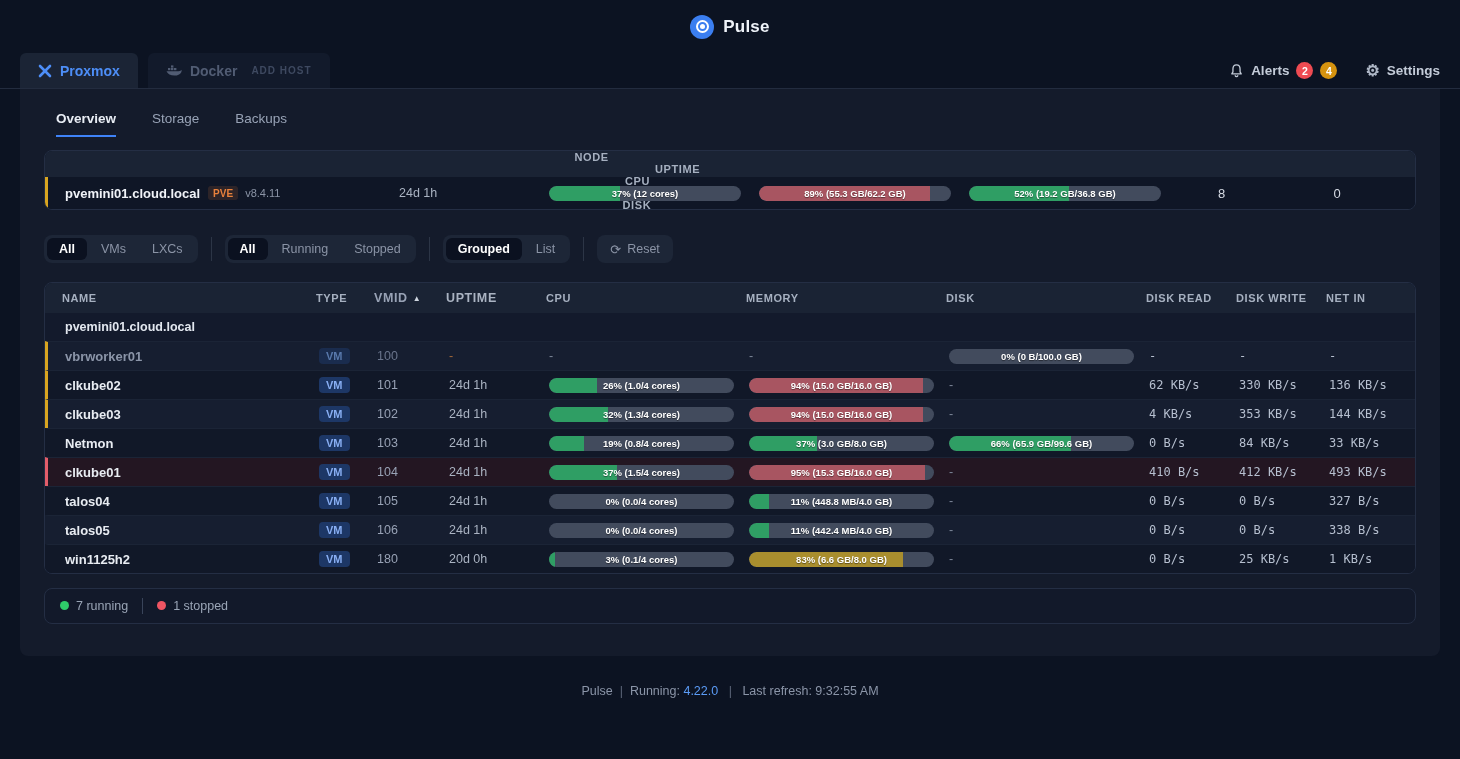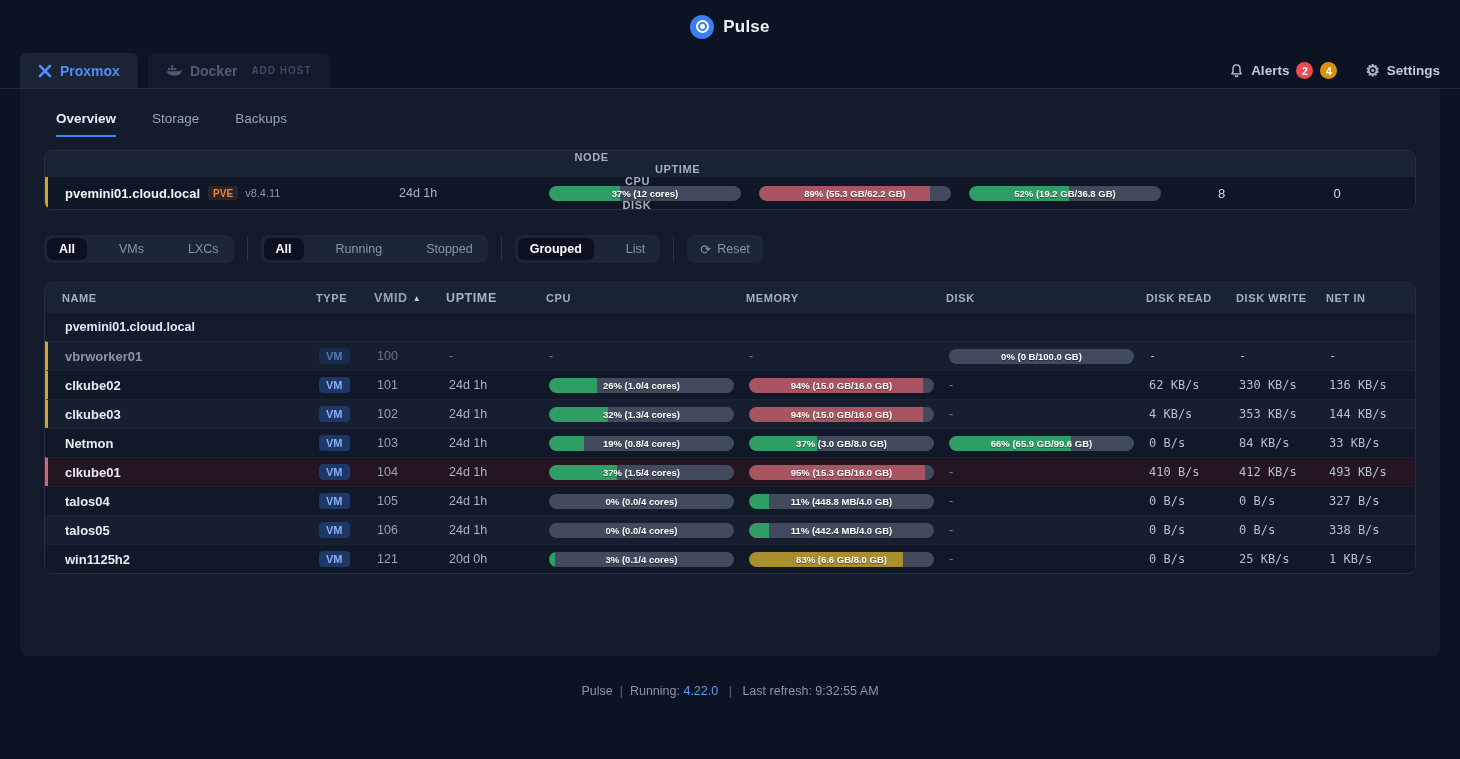--- a/index.html
+++ b/index.html
@@ -75,21 +75,21 @@
   .node-version { margin-left:7px; font-size:11px; color:#8b94a6; }
   .uptime-txt { font-size:12.5px; color:#aab3c2; }
   .count-txt { font-size:13px; color:#d6dbe4; }
 
   
   .filter-row { display:flex; align-items:center; gap:13px; margin-bottom:19px; }
   .search-box { display:flex; align-items:center; width:804px; height:34px; background:#0e1526; border:1px solid #2b3548; border-radius:8px; padding:0 11px; gap:9px; }
   .search-box input { flex:1; background:transparent; border:none; outline:none; color:#cbd2de; font-size:13px; font-family:inherit; }
   .search-box input::placeholder { color:#6b7689; }
   .mini-icon { display:flex; align-items:center; cursor:pointer; }
-  .seg-group { display:flex; background:#1d2637; border-radius:8px; padding:3px; gap:20px; }
+  .seg-group { display:flex; background:#1d2637; border-radius:8px; padding:3px; gap:2px; }
   .seg { font-size:12.5px; color:#8b94a6; padding:4px 12px; border-radius:6px; cursor:pointer; white-space:nowrap; }
   .seg.active { background:#0b1120; color:#fff; font-weight:bold; }
   .vdiv { width:1px; height:24px; background:#2c3546; }
   .reset-btn { display:flex; align-items:center; gap:6px; background:#1d2637; border:none; color:#8b94a6; font-size:12.5px; padding:7px 13px; border-radius:8px; cursor:pointer; font-family:inherit; }
   .reset-glyph { font-size:13px; line-height:1; }
 
   
   .guest-table .thead { height:30px; }
   .group-row { display:flex; align-items:center; height:28px; background:#131a2c; padding-left:20px; font-size:12.5px; font-weight:bold; color:#e2e7ef; }
   .guest-row { display:flex; align-items:center; height:29px; border-left:3px solid transparent; border-top:1px solid #1b2436; }
@@ -473,21 +473,21 @@
     <div class="cell col-dw mono">0 B/s</div>
     <div class="cell col-ni mono">338 B/s</div>
   </div>
           <div class="guest-row row-even">
     <div class="cell col-name">
               <span class="gname">win1125h2</span>
             </div>
     <div class="cell col-type">
               <span class="vm-badge">VM</span>
             </div>
-    <div class="cell col-vmid">121</div>
+    <div class="cell col-vmid">180</div>
     <div class="cell col-uptime">20d 0h</div>
     <div class="cell col-cpu">
               <div class="bar">
                 <div class="bar-fill c-green" style="width: 3%;"></div>
                 <span class="bar-label">3% (0.1/4 cores)</span>
               </div>
             </div>
     <div class="cell col-mem">
               <div class="bar">
                 <div class="bar-fill c-yellow" style="width: 83%;"></div>
@@ -497,20 +497,25 @@
     <div class="cell col-disk">
               <span class="dash">-</span>
             </div>
     <div class="cell col-dr mono">0 B/s</div>
     <div class="cell col-dw mono">25 KB/s</div>
     <div class="cell col-ni mono">1 KB/s</div>
   </div>
         </div>
     </div>
 
+    <div class="status-bar">
+      <span><span class="sdot sdot-green"></span><span>7 running</span></span>
+      <span class="sb-div"></span>
+      <span><span class="sdot sdot-red"></span><span>1 stopped</span></span>
+    </div>
   </div>
 
   <div class="page-footer">
     <span>Pulse</span><span class="fsep">|</span><span>Running:</span>
     <span class="ver">4.22.0</span>
     <span class="fsep">|</span>
     <span>Last refresh: 9:32:55 AM</span>
   </div>
 
 </div>

